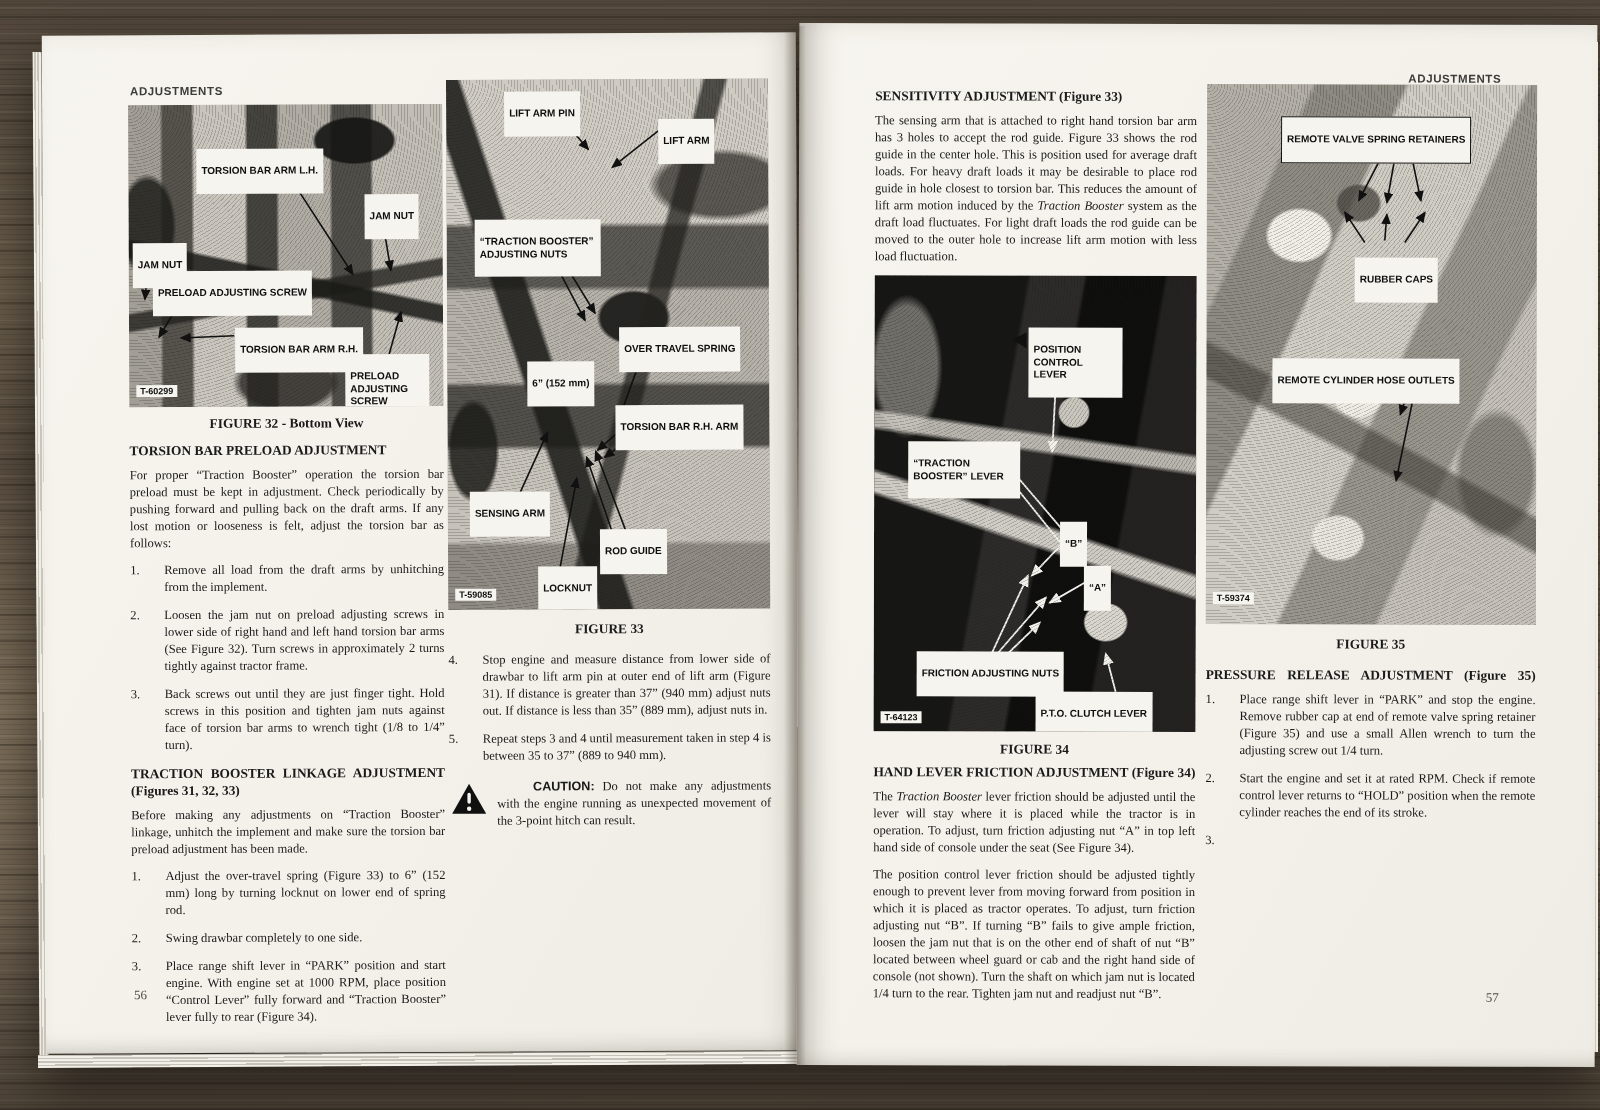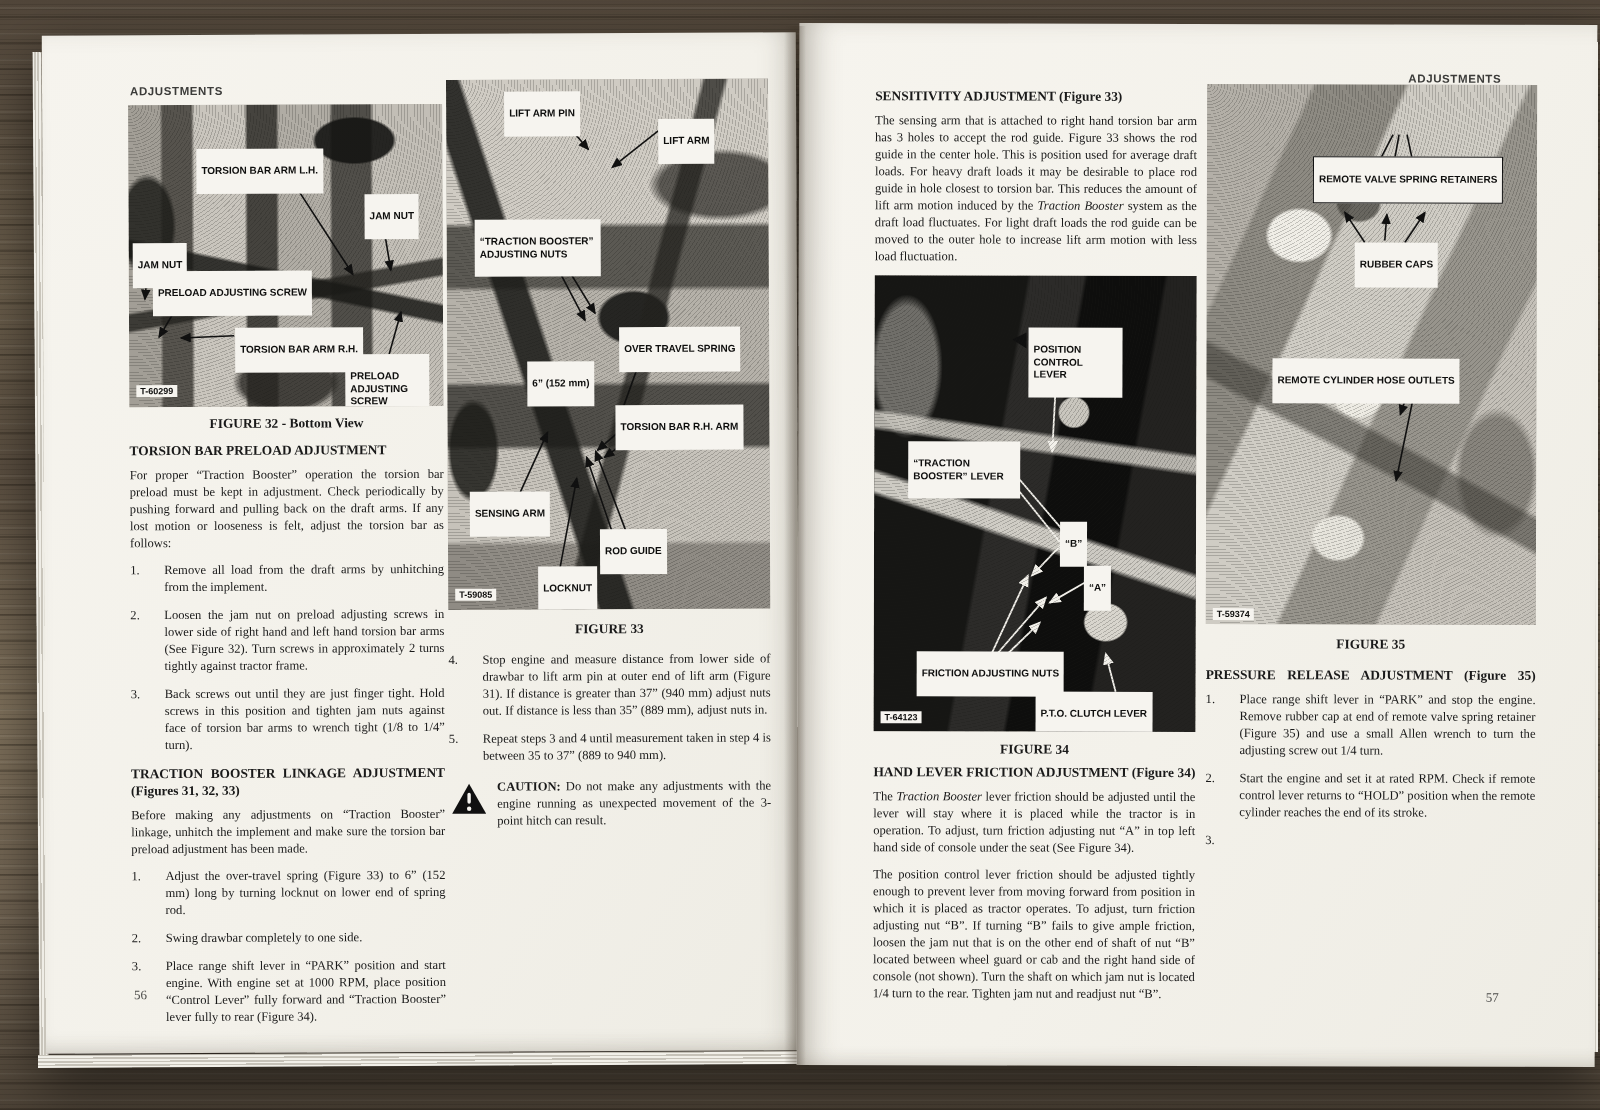--- a/index.html
+++ b/index.html
@@ -79,21 +79,21 @@
   .fig-label{position:absolute;background:#f6f4ef;color:#0e0e0d;font:700 10px/12.5px "Liberation Sans",sans-serif;
     padding:16px 5px;white-space:nowrap;z-index:3;}
   .fig-label.ml{white-space:normal;}
   .fig-label.boxed{border:1.5px solid #111;}
   .photo-id{position:absolute;background:#f6f4ef;color:#0e0e0d;font:700 9px "Liberation Sans",sans-serif;padding:1px 4px;z-index:3;}
 
   
   .caution{display:flex;align-items:flex-start;margin-top:14px;}
   .caution svg{flex:none;margin:4px 10px 0 2px;}
   .caution .t{flex:1;font:400 12.6px/17px "Liberation Serif",serif;text-align:justify;}
-  .caution b{font-family:Liberation Serif, serif;}
+  .caution b{font-family:Liberation Sans, sans-serif;margin-left:36px;}
 </style>
 </head>
 <body>
 
 <div class="scene">
   <div class="book">
     <div class="stack stack-left"></div>
     <div class="stack stack-bottom"></div>
     <div class="stack stack-right"></div>
 
@@ -282,24 +282,24 @@
               <line x1="186" y1="50" x2="152" y2="116" marker-end="url(#m35)"></line>
               <line x1="192" y1="50" x2="180" y2="118" marker-end="url(#m35)"></line>
               <line x1="200" y1="50" x2="214" y2="116" marker-end="url(#m35)"></line>
               <line x1="158" y1="158" x2="138" y2="128" marker-end="url(#m35)"></line>
               <line x1="178" y1="156" x2="180" y2="130" marker-end="url(#m35)"></line>
               <line x1="198" y1="158" x2="218" y2="128" marker-end="url(#m35)"></line>
               <line x1="208" y1="288" x2="194" y2="330" marker-end="url(#m35)"></line>
               <line x1="212" y1="288" x2="190" y2="396" marker-end="url(#m35)"></line>
             </g>
           </svg>
-          <div class="fig-label boxed" style="left:106px;top:32px;margin-top:40px;">REMOTE VALVE SPRING RETAINERS</div>
-          <div class="fig-label" style="left:148px;top:158px;">RUBBER CAPS</div>
+          <div class="fig-label boxed" style="left:74px;top:32px;">REMOTE VALVE SPRING RETAINERS</div>
+          <div class="fig-label" style="left:148px;top:173px;">RUBBER CAPS</div>
           <div class="fig-label" style="left:66px;top:274px;">REMOTE CYLINDER HOSE OUTLETS</div>
-          <div class="photo-id" style="left:7px;top:524px;">T-59374</div>
+          <div class="photo-id" style="left:7px;top:508px;">T-59374</div>
         </div>
 
         <div class="fig-caption" style="margin:12px 0 4px;">FIGURE 35</div>
         <div class="section-h spread" style="margin-top:14px;">PRESSURE RELEASE ADJUSTMENT (Figure 35)</div>
 
         <div class="step">
           <span class="n">1.</span>
           <span class="t">Place range shift lever in “PARK” and stop the engine.  Remove rubber cap at end of remote valve spring retainer (Figure 35) and use a small Allen wrench to turn the adjusting screw out 1/4 turn.</span>
         </div>
         <div class="step">

